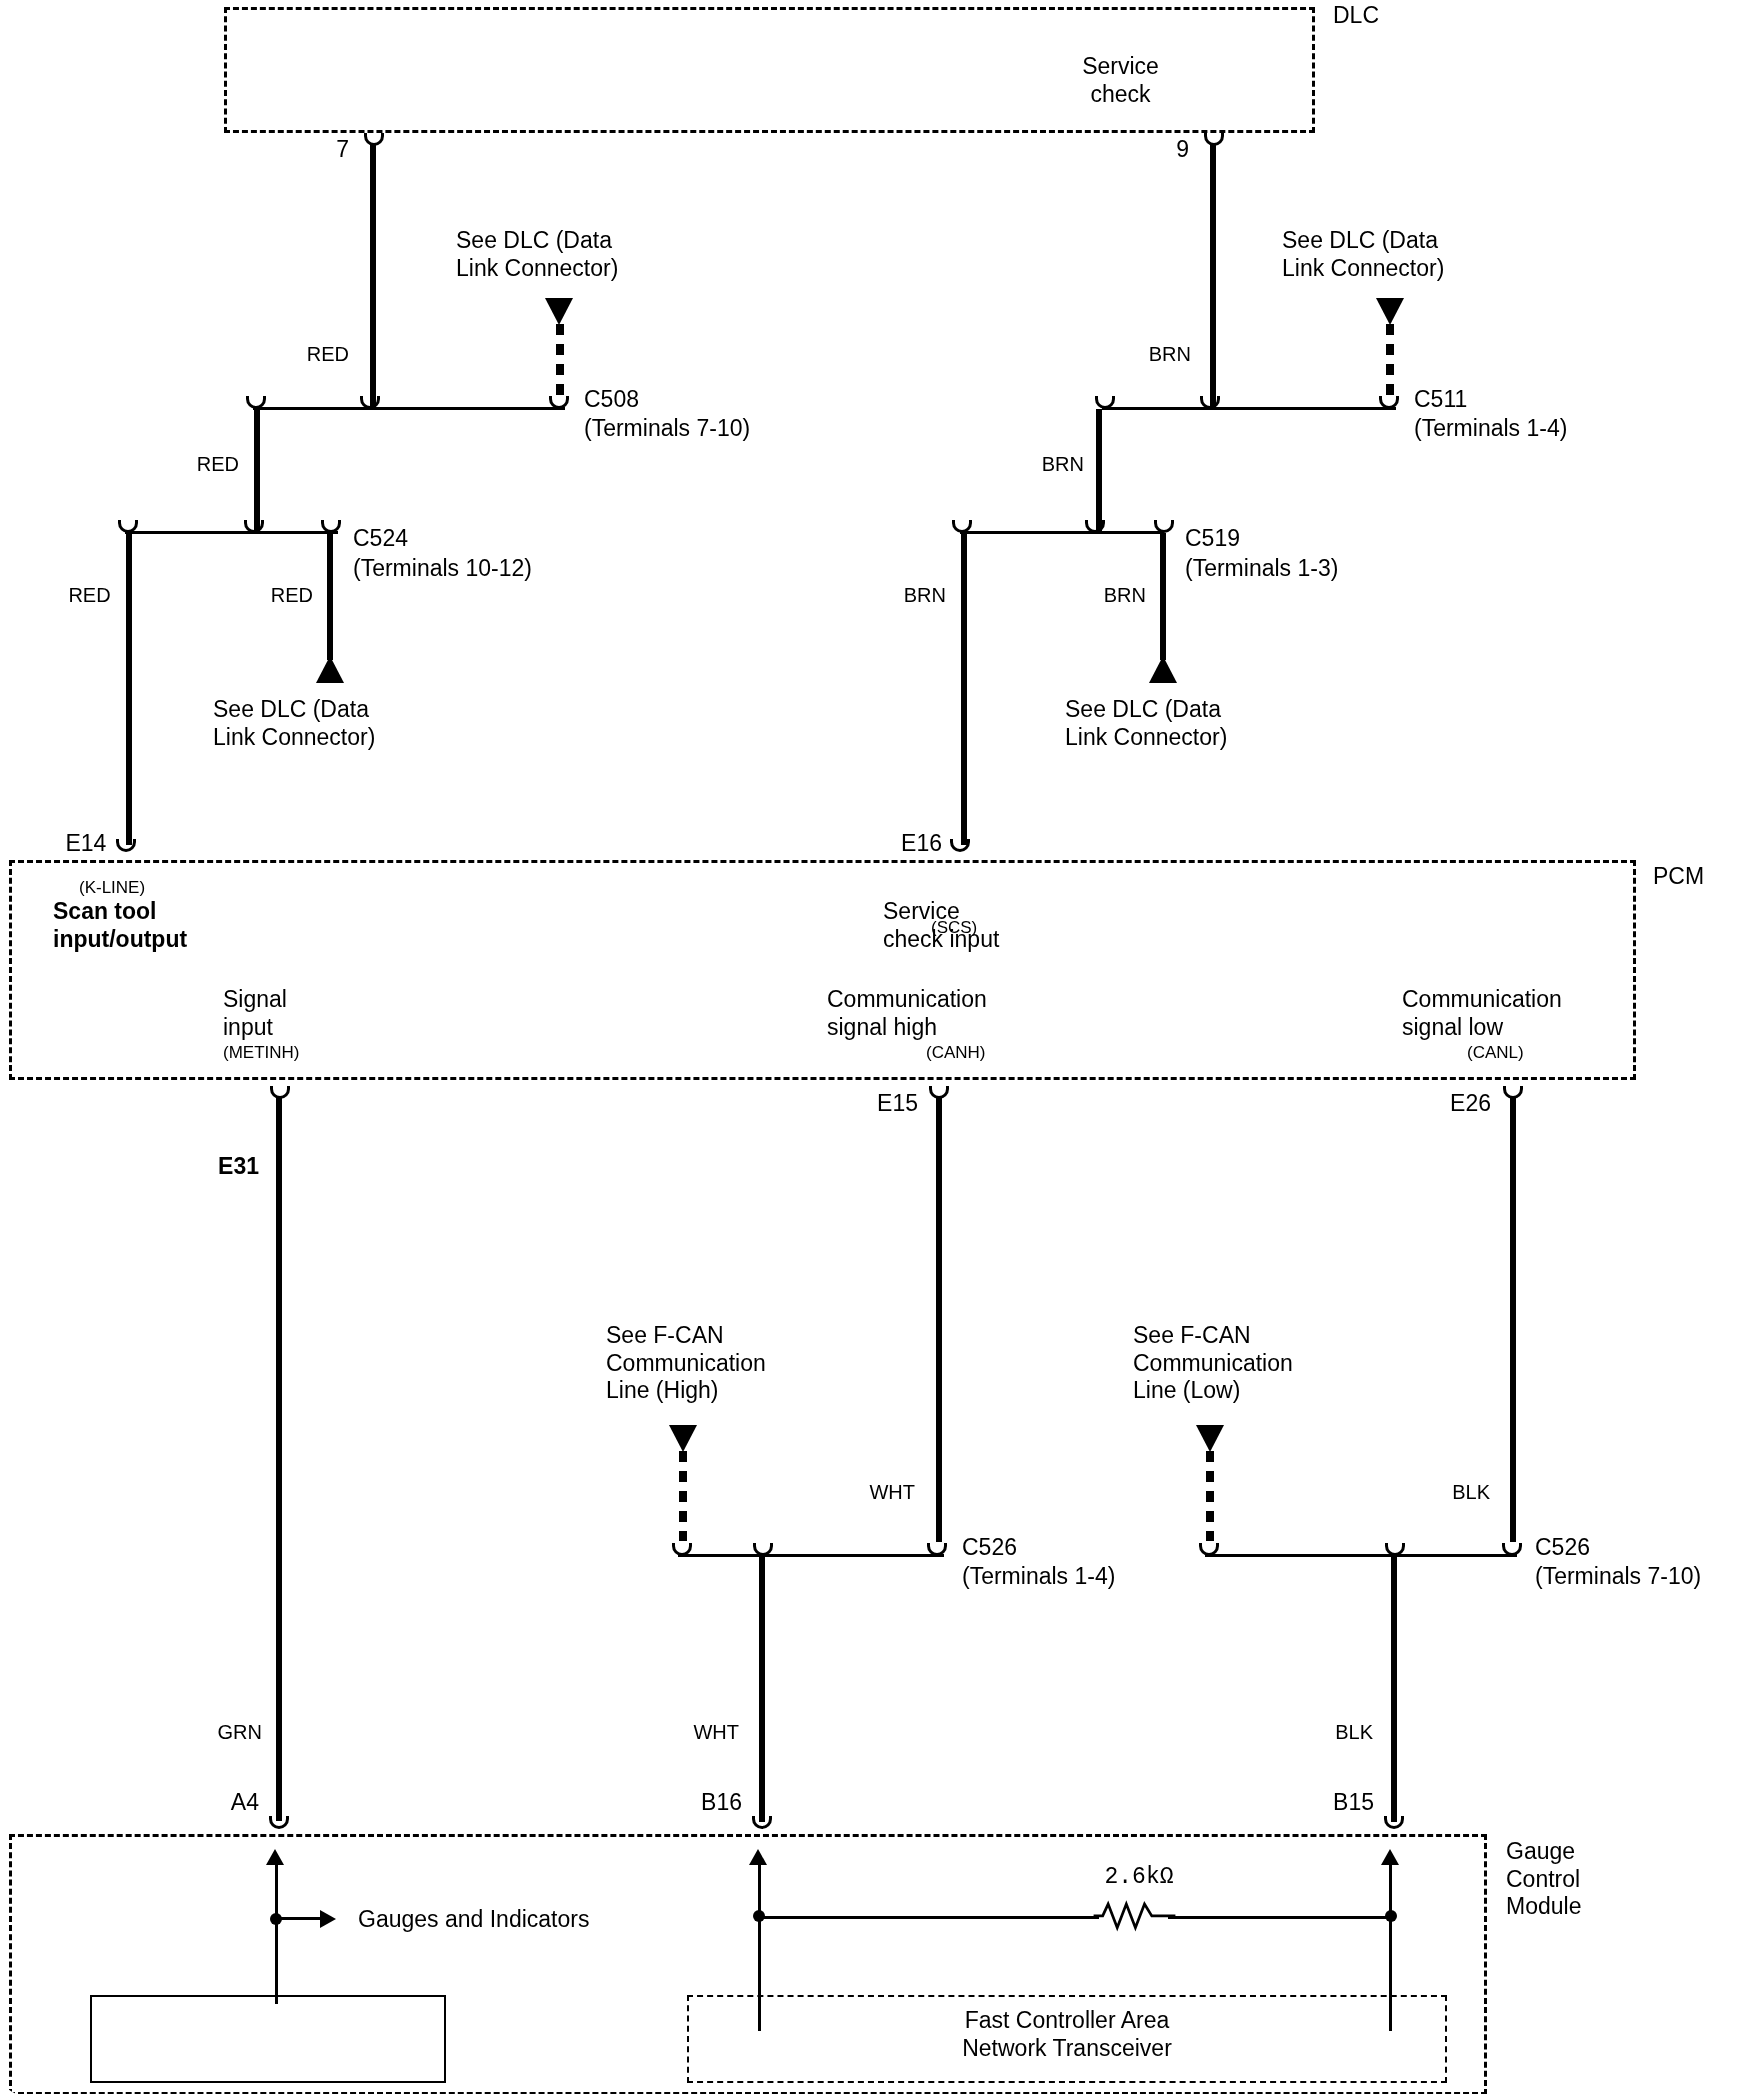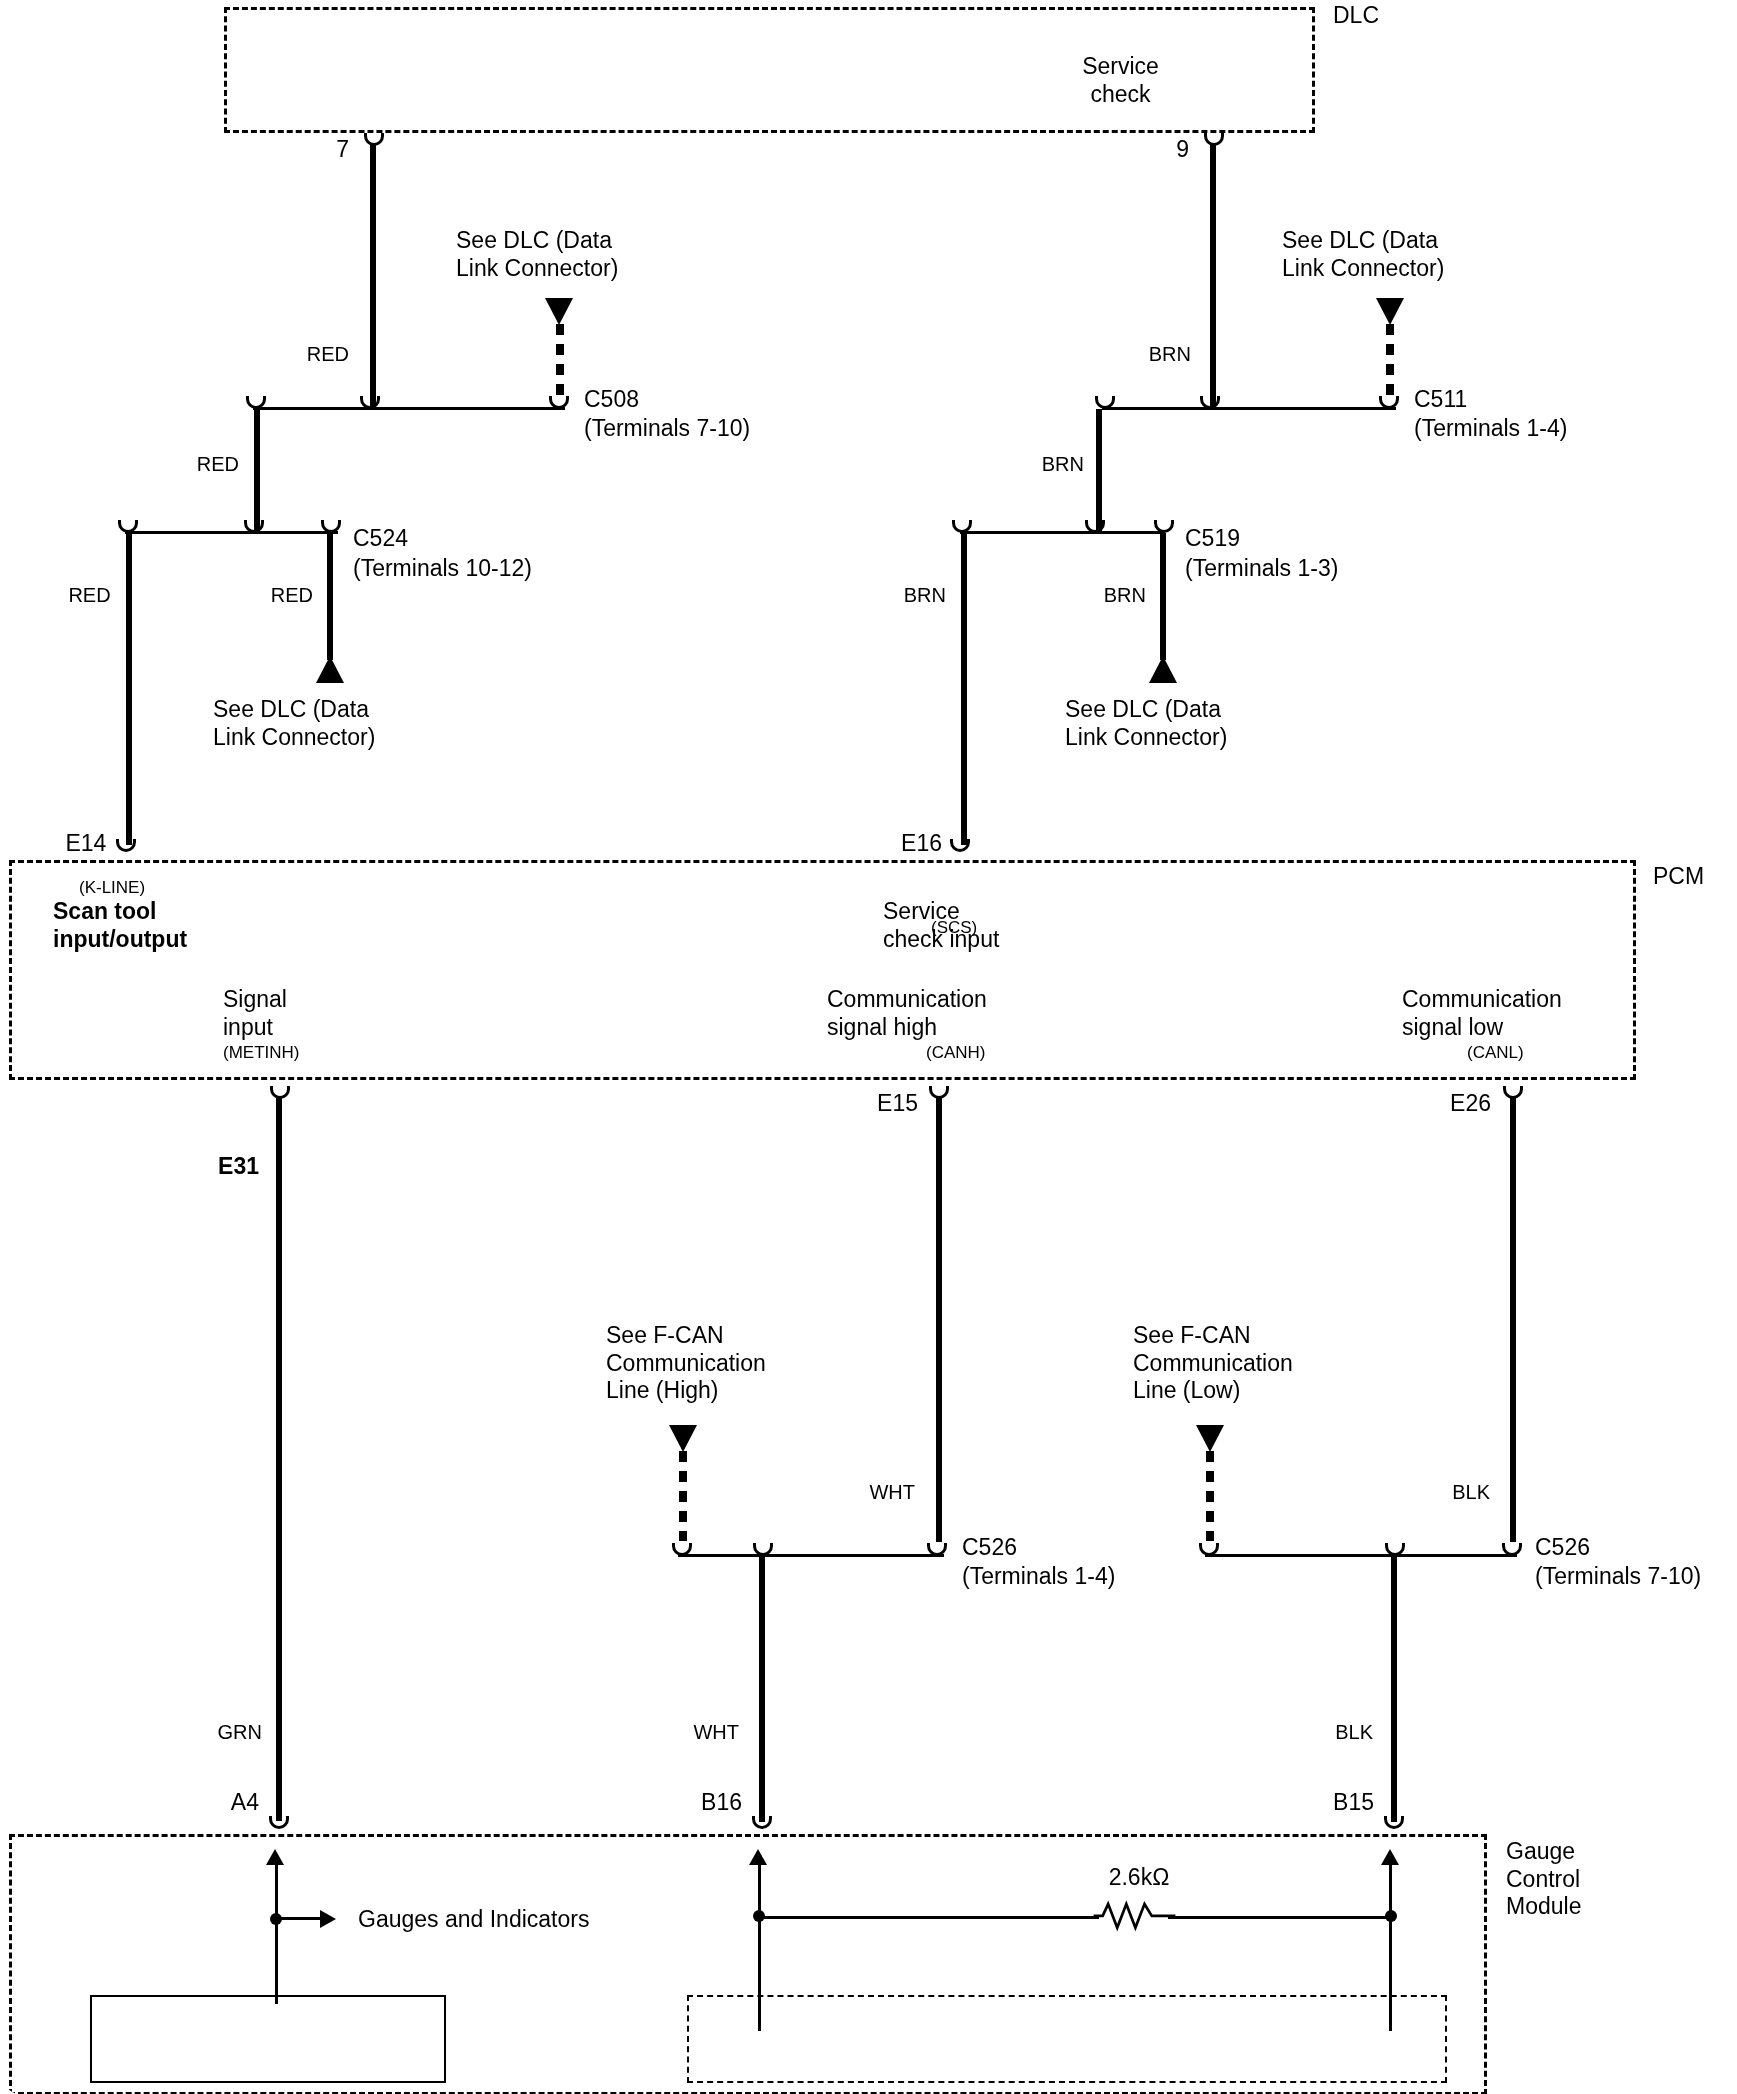--- a/index.html
+++ b/index.html
@@ -326,18 +326,20 @@
   <div class="dot" style="left:753px; top:1910px;"></div>
   <div class="dot" style="left:1385px; top:1910px;"></div>
 
   <div class="hthin" style="left:759px; top:1916px; width:340px;"></div>
   <div class="hthin" style="left:1168px; top:1916px; width:222px;"></div>
   <div class="res-wrap" style="left:1093px; top:1895px;">
     <svg width="83" height="40" viewBox="0 0 90 44">
       <polyline points="0,23 10,23 16,10 26,36 36,10 46,36 56,10 64,23 90,23" fill="none" stroke="#000" stroke-width="3"></polyline>
     </svg>
   </div>
-  <div class="lbl ctr" style="left:1038px; top:1864px; width:202px;">2.6kΩ</div>
+  <div class="lbl ctr" style="left:1038px; top:1864px; width:202px;font-family:Liberation Mono, monospace;">2.6kΩ</div>
 
   <div class="dbox thin" style="left:687px; top:1995px; width:760px; height:88px;"></div>
+  <div class="lbl ctr" style="left:687px; top:2007px; width:760px;">Fast Controller Area
+Network Transceiver</div>
 
 </div>
 
 
 </body></html>

